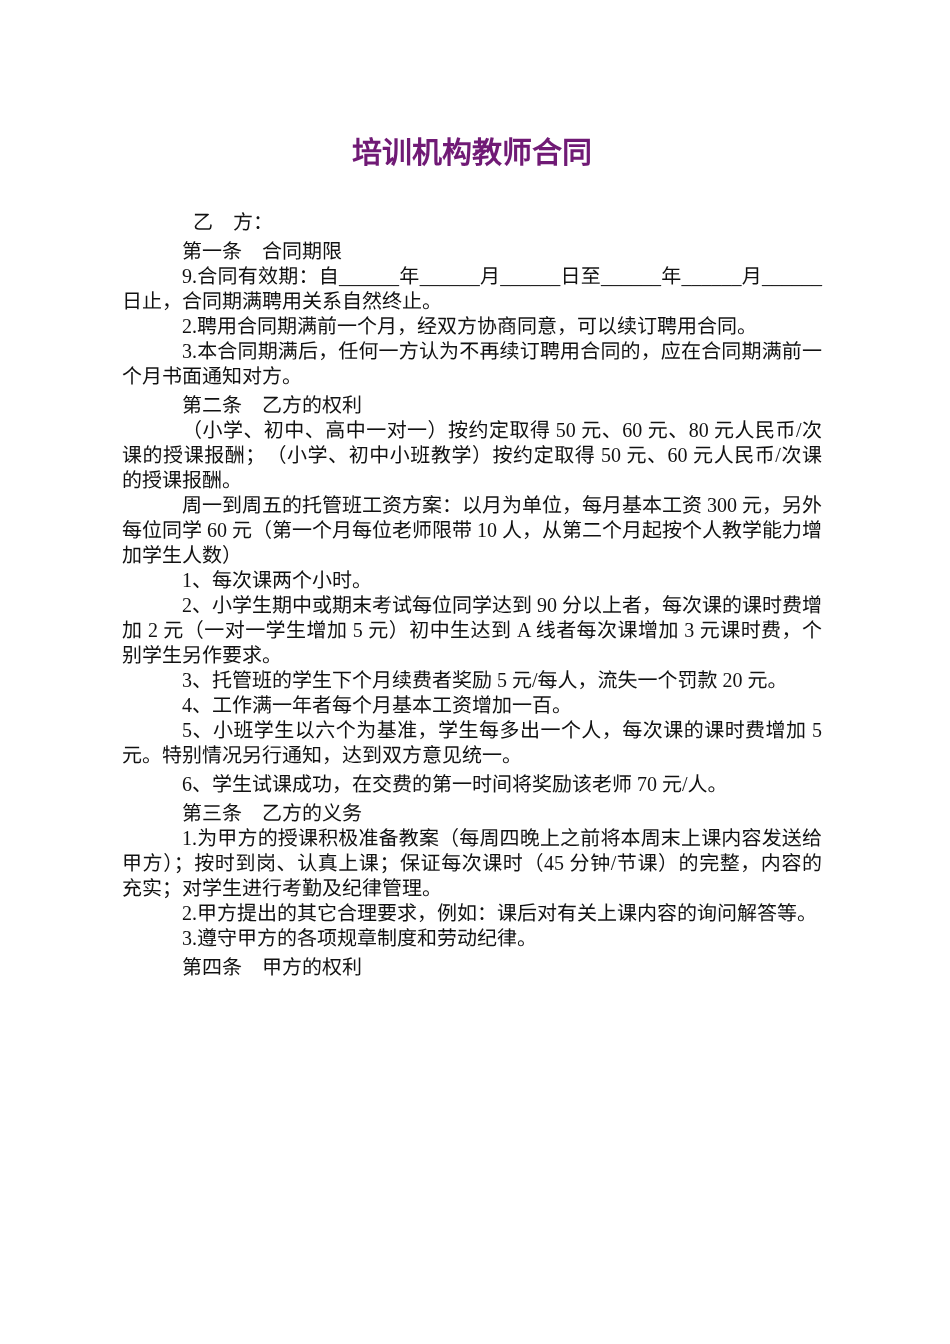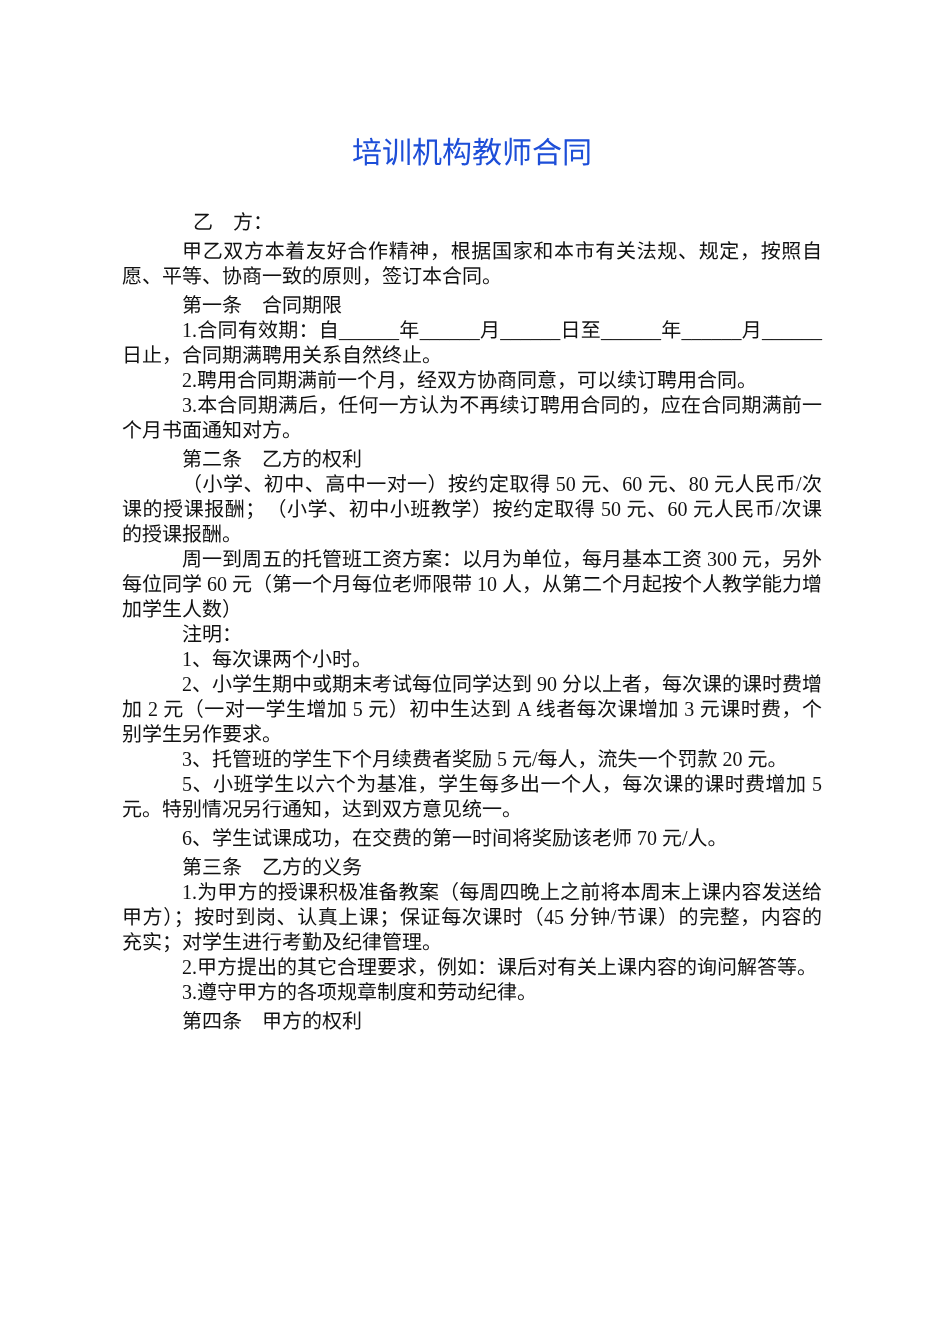--- a/index.html
+++ b/index.html
@@ -22,24 +22,24 @@
     color: #111111;
     font-family: "Liberation Serif", "DejaVu Serif", serif;
     font-size: 20px;
     line-height: 25px;
     text-align: justify;
   }
   .doc-title {
     margin: 0 0 40px 0;
     font-size: 30px;
     line-height: 34px;
-    font-weight: normal;
+    font-weight: bold;
     text-align: center;
     text-indent: 0;
-    color: #1d4ed8;
+    color: #701a75;
   }
   .para {
     margin: 0;
     text-indent: 60px;
   }
   .party {
     text-indent: 71px;
   }
   .gap {
     margin-top: 4px;
@@ -49,44 +49,43 @@
 <body>
 
 <div class="page">
   <div class="content">
 
     <h1 class="doc-title">培训机构教师合同</h1>
 
 
     <p class="para party gap">乙　方：</p>
 
-    <p class="para gap">甲乙双方本着友好合作精神，根据国家和本市有关法规、规定，按照自愿、平等、协商一致的原则，签订本合同。</p>
 
     <p class="para gap">第一条　合同期限</p>
 
-    <p class="para">1.合同有效期：自______年______月______日至______年______月______日止，合同期满聘用关系自然终止。</p>
+    <p class="para">9.合同有效期：自______年______月______日至______年______月______日止，合同期满聘用关系自然终止。</p>
 
     <p class="para">2.聘用合同期满前一个月，经双方协商同意，可以续订聘用合同。</p>
 
     <p class="para">3.本合同期满后，任何一方认为不再续订聘用合同的，应在合同期满前一个月书面通知对方。</p>
 
     <p class="para gap">第二条　乙方的权利</p>
 
     <p class="para">（小学、初中、高中一对一）按约定取得 50 元、60 元、80 元人民币/次课的授课报酬；　（小学、初中小班教学）按约定取得 50 元、60 元人民币/次课的授课报酬。</p>
 
     <p class="para">周一到周五的托管班工资方案：以月为单位，每月基本工资 300 元，另外每位同学 60 元（第一个月每位老师限带 10 人，从第二个月起按个人教学能力增加学生人数）</p>
 
-    <p class="para">注明：</p>
 
     <p class="para">1、每次课两个小时。</p>
 
     <p class="para">2、小学生期中或期末考试每位同学达到 90 分以上者，每次课的课时费增加 2 元（一对一学生增加 5 元）初中生达到 A 线者每次课增加 3 元课时费，个别学生另作要求。</p>
 
     <p class="para">3、托管班的学生下个月续费者奖励 5 元/每人，流失一个罚款 20 元。</p>
 
+    <p class="para">4、工作满一年者每个月基本工资增加一百。</p>
 
     <p class="para">5、小班学生以六个为基准，学生每多出一个人，每次课的课时费增加 5 元。特别情况另行通知，达到双方意见统一。</p>
 
     <p class="para gap">6、学生试课成功，在交费的第一时间将奖励该老师 70 元/人。</p>
 
     <p class="para gap">第三条　乙方的义务</p>
 
     <p class="para">1.为甲方的授课积极准备教案（每周四晚上之前将本周末上课内容发送给甲方）；按时到岗、认真上课；保证每次课时（45 分钟/节课）的完整，内容的充实；对学生进行考勤及纪律管理。</p>
 
     <p class="para">2.甲方提出的其它合理要求，例如：课后对有关上课内容的询问解答等。</p>

